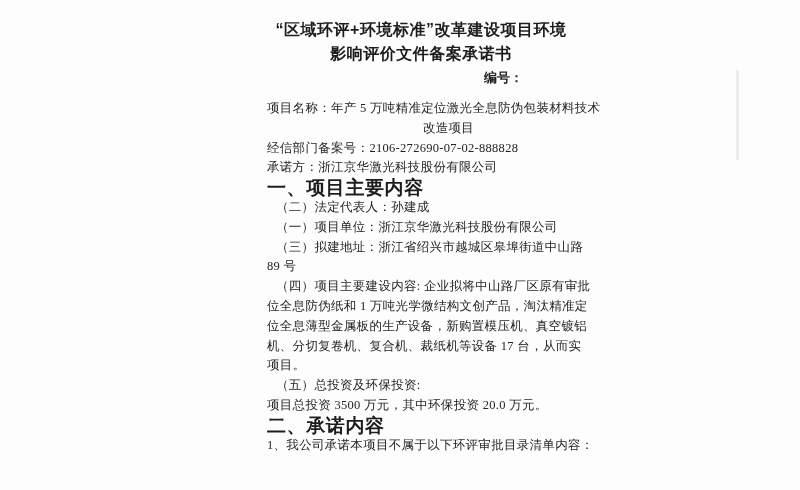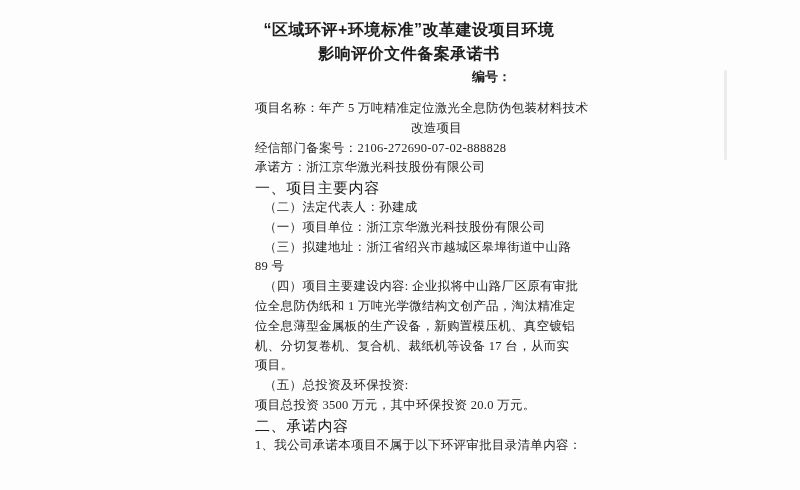--- a/index.html
+++ b/index.html
@@ -5,21 +5,21 @@
   html, body {
     margin: 0;
     padding: 0;
     width: 800px;
     height: 490px;
     background: #fdfdfd;
     overflow: hidden;
   }
   .paper {
     position: absolute;
-    left: 4px;
+    left: 16px;
     top: 0;
     width: 727px;
     height: 490px;
     background: #fdfdfd;
   }
   .doc-column {
     position: absolute;
     left: 251px;
     top: 0;
     width: 308px;
@@ -31,21 +31,21 @@
     font-size: 16px;
     line-height: 24px;
     letter-spacing: 0.5px;
     text-align: center;
     color: #1d1d1d;
   }
   .serial-row {
     margin-top: 3px;
     padding-right: 52px;
     text-align: right;
-    font-family: Liberation Mono, monospace;
+    font-family: Liberation Sans, sans-serif;
     font-weight: 700;
     font-size: 13px;
     line-height: 17px;
     color: #232323;
   }
   .doc-body {
     margin-top: 13px;
     font-family: "Liberation Serif", "DejaVu Serif", serif;
     font-size: 12.5px;
     font-weight: 500;
@@ -53,22 +53,22 @@
     letter-spacing: 0.3px;
   }
   .ln {
     line-height: 19.8px;
     white-space: nowrap;
   }
   .ln.item { padding-left: 9px; }
   .ln.hang { padding-left: 55px; text-align: center; }
   .ln.heading {
     font-family: "Liberation Sans", "DejaVu Sans", sans-serif;
-    font-weight: 400;
-    font-size: 15px;
+    font-weight: 700;
+    font-size: 19px;
     letter-spacing: 0.6px;
     color: #1d1d1d;
   }
   
   .scan-smudge {
     position: absolute;
     right: 4px;
     top: 70px;
     width: 3px;
     height: 90px;

